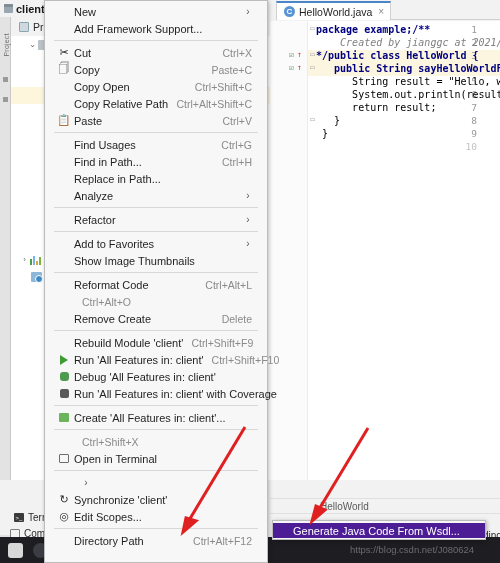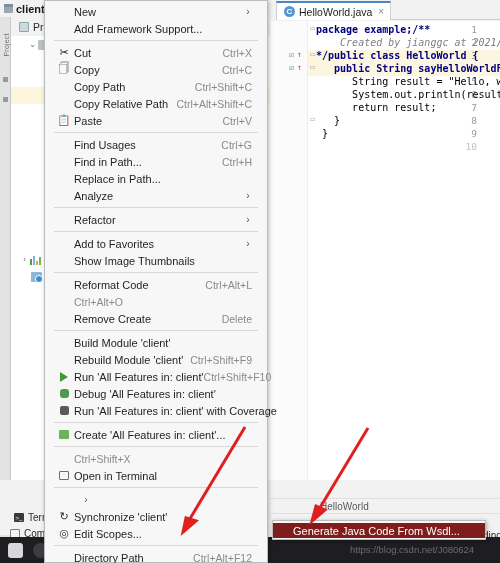--- a/index.html
+++ b/index.html
@@ -98,21 +98,21 @@
 
   
   .ctx-menu{
     position:absolute; left:44px; top:0; width:224px; height:563px;
     background:#f7f7f7; border:1px solid #bcbcbc; box-shadow:1px 1px 4px rgba(0,0,0,.28);
     padding:2px 9px;
   }
   .mi{ position:relative; height:17px; display:flex; align-items:center; padding:0 6px 0 0; font-size:11px; color:#1f1f1f; }
   .mi .ico{ width:20px; flex:0 0 20px; display:flex; align-items:center; justify-content:center; }
   .mi .lbl{ flex:1; white-space:nowrap; }
-  .mi .acc{ color:#8a8a8a; font-size:10.5px; white-space:nowrap; }
+  .mi .acc{ color:#8a8a8a; font-size:10.5px; margin-left:8px; white-space:nowrap; }
   .mi .arr{ color:#5a5a5a; font-size:10px; margin-left:8px; width:8px; text-align:center;}
   .sep{ height:1px; background:#d7d7d7; margin:3px 0; }
   .mi.selected{ background:#1c7fd6; color:#ffffff; }
 
   
   .ic-cut,.ic-copy,.ic-paste,.ic-term,.ic-sync,.ic-scope,.ic-compare,.ic-diagram,.ic-gist,.ic-run,.ic-debug,.ic-cov,.ic-create{
     display:inline-block; position:relative;
   }
   .ic-run{width:0;height:0;border-left:8px solid #3f9c35;border-top:5px solid transparent;border-bottom:5px solid transparent;}
   .ic-debug{width:9px;height:9px;background:#4e9a4e;border-radius:3px;}
@@ -120,21 +120,21 @@
   .ic-create{width:10px;height:9px;background:#6cb45c;border-radius:1px;}
   .ic-sq{width:10px;height:9px;border:1px solid #6d6d6d;border-radius:1px;}
 
   
   .submenu{
     position:absolute; left:272px; top:520px; width:214px; height:20px;
     background:#f7f7f7; border:1px solid #bcbcbc; box-shadow:1px 1px 4px rgba(0,0,0,.28);
     padding:2px 0;
   }
   .submenu .mi{ height:15px; }
-  .submenu .mi.selected{ background:#7f1d1d; color:#fff; }
+  .submenu .mi.selected{ background:#4c1d95; color:#fff; }
 
   
   .ann{ position:absolute; pointer-events:none; }
 </style>
 </head>
 <body>
 
 <div id="root">
   <div class="ide-bg"></div>
 
@@ -298,25 +298,25 @@
     <div class="sep"></div>
 
     <div class="mi">
       <span class="ico">✂</span>
       <span class="lbl">Cut</span>
       <span class="acc">Ctrl+X</span>
     </div>
     <div class="mi">
       <span class="ico">🗍</span>
       <span class="lbl">Copy</span>
-      <span class="acc">Ctrl+C</span>
-    </div>
-    <div class="mi">
-      <span class="ico"></span>
-      <span class="lbl">Copy Path</span>
+      <span class="acc">Paste+C</span>
+    </div>
+    <div class="mi">
+      <span class="ico"></span>
+      <span class="lbl">Copy Open</span>
       <span class="acc">Ctrl+Shift+C</span>
     </div>
     <div class="mi">
       <span class="ico"></span>
       <span class="lbl">Copy Relative Path</span>
       <span class="acc">Ctrl+Alt+Shift+C</span>
     </div>
     <div class="mi">
       <span class="ico">📋</span>
       <span class="lbl">Paste</span>
@@ -372,24 +372,20 @@
       <span class="ico"></span>
       <span class="acc">Ctrl+Alt+O</span>
     </div>
     <div class="mi">
       <span class="ico"></span>
       <span class="lbl">Remove Create</span>
       <span class="acc">Delete</span>
     </div>
     <div class="sep"></div>
 
-    <div class="mi">
-      <span class="ico"></span>
-      <span class="lbl">Build Module 'client'</span>
-    </div>
     <div class="mi">
       <span class="ico"></span>
       <span class="lbl">Rebuild Module 'client'</span>
       <span class="acc">Ctrl+Shift+F9</span>
     </div>
     <div class="mi">
       <span class="ico">
           <span class="ic-run"></span>
         </span>
       <span class="lbl">Run 'All Features in: client'</span>

